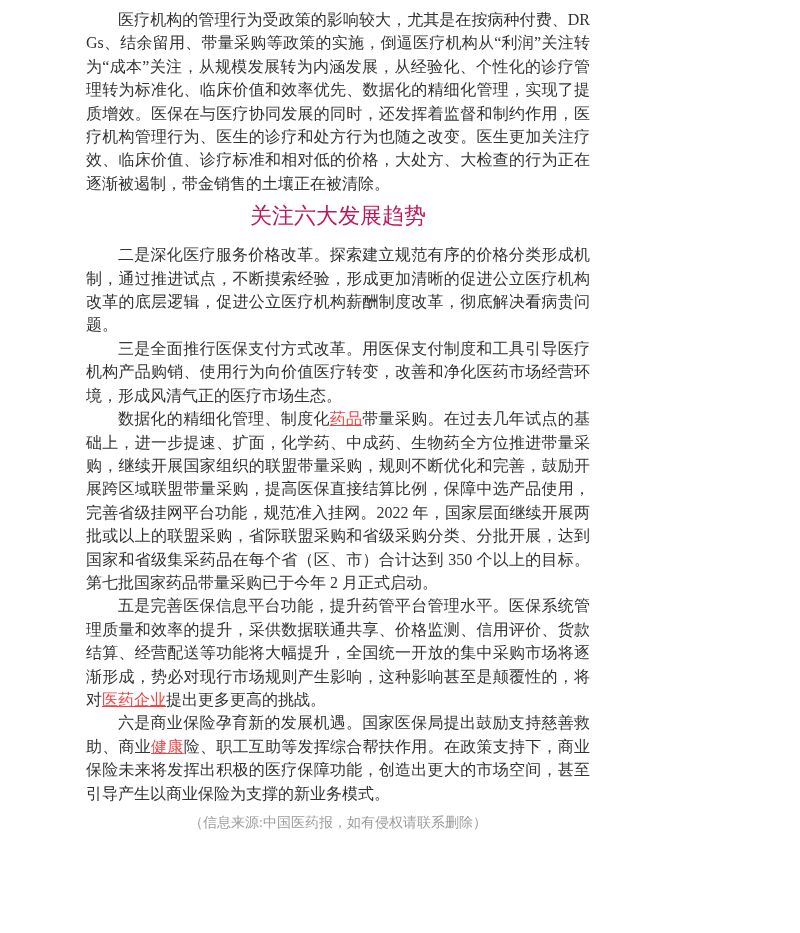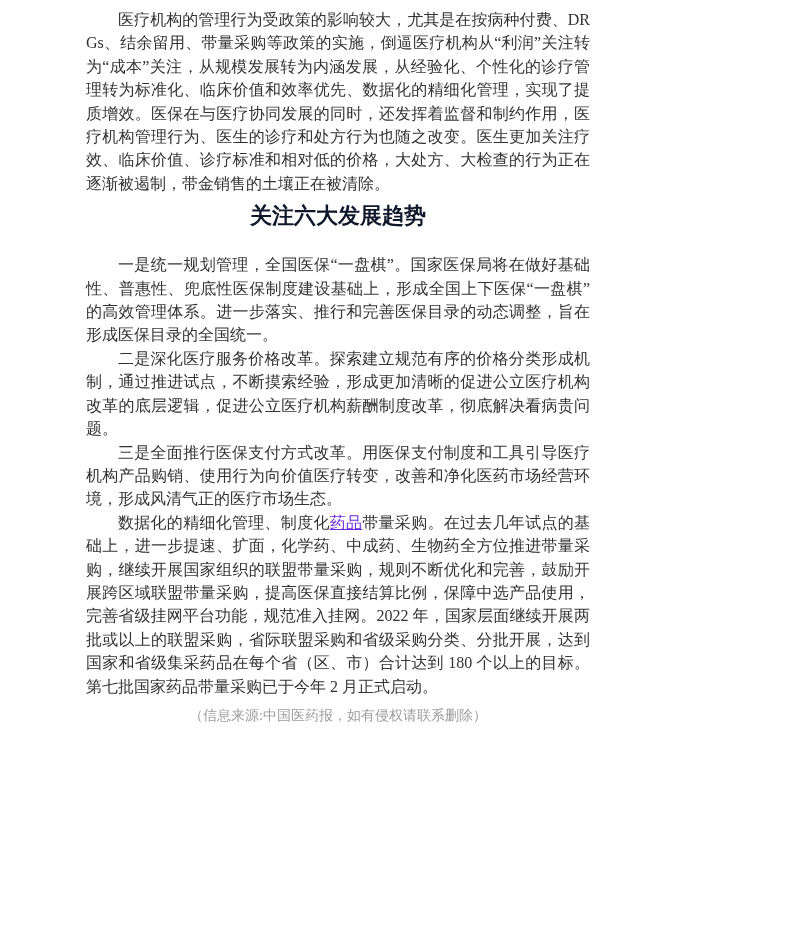--- a/index.html
+++ b/index.html
@@ -23,30 +23,30 @@
   .para {
     margin: 0;
     font-size: 16px;
     line-height: 23.4px;
     color: #333333;
     text-align: justify;
     text-indent: 2em;
     word-break: break-all;
   }
   .heading {
-    margin: 7px 0 23px 0;
+    margin: 7px 0 13px 0;
     font-size: 22px;
     line-height: 28px;
-    font-weight: 700;
+    font-weight: 400;
     text-align: center;
-    color: #0f172a;
+    color: #be185d;
     text-indent: 0;
   }
   .green-link {
-    color: #6d28d9;
+    color: #ef4444;
     text-decoration: underline;
     cursor: pointer;
   }
   .source {
     margin: 7px 0 0 0;
     font-size: 14px;
     line-height: 22px;
     color: #9c9c9c;
     text-align: center;
     text-indent: 0;
@@ -56,25 +56,26 @@
 <body>
 
 <div class="page">
 
   <p class="para"><span>医疗机构的管理行为受政策的影响较大，尤其是在按病种付费、DRGs、结余留用、带量采购等政策的实施，倒逼医疗机构从“利润”关注转为“成本”关注，从规模发展转为内涵发展，从经验化、个性化的诊疗管理转为标准化、临床价值和效率优先、数据化的精细化管理，实现了提质增效。医保在与医疗协同发展的同时，还发挥着监督和制约作用，医疗机构管理行为、医生的诊疗和处方行为也随之改变。医生更加关注疗效、临床价值、诊疗标准和相对低的价格，大处方、大检查的行为正在逐渐被遏制，带金销售的土壤正在被清除。</span></p>
 
 
   <h1 class="heading">关注六大发展趋势</h1>
 
 
-  <p class="para"><span>一是统一规划管理，全国医保“一盘棋”。国家医保局将在做好基础性、普惠性、兜底性医保制度建设基础上，形成全国上下医保“一盘棋”的高效管理体系。进一步落实、推行和完善医保目录的动态调整，旨在形成医保目录的全国统一。</span></p>
 
   <p class="para"><span>二是深化医疗服务价格改革。探索建立规范有序的价格分类形成机制，通过推进试点，不断摸索经验，形成更加清晰的促进公立医疗机构改革的底层逻辑，促进公立医疗机构薪酬制度改革，彻底解决看病贵问题。</span></p>
 
   <p class="para"><span>三是全面推行医保支付方式改革。用医保支付制度和工具引导医疗机构产品购销、使用行为向价值医疗转变，改善和净化医药市场经营环境，形成风清气正的医疗市场生态。</span></p>
 
-  <p class="para"><span>数据化的精细化管理、制度化</span><a class="green-link" href="#">药品</a><span>带量采购。在过去几年试点的基础上，进一步提速、扩面，化学药、中成药、生物药全方位推进带量采购，继续开展国家组织的联盟带量采购，规则不断优化和完善，鼓励开展跨区域联盟带量采购，提高医保直接结算比例，保障中选产品使用，完善省级挂网平台功能，规范准入挂网。2022 年，国家层面继续开展两批或以上的联盟采购，省际联盟采购和省级采购分类、分批开展，达到国家和省级集采药品在每个省（区、市）合计达到 180 个以上的目标。第七批国家药品带量采购已于今年 2 月正式启动。</span></p>
+  <p class="para"><span>数据化的精细化管理、制度化</span><a class="green-link" href="#">药品</a><span>带量采购。在过去几年试点的基础上，进一步提速、扩面，化学药、中成药、生物药全方位推进带量采购，继续开展国家组织的联盟带量采购，规则不断优化和完善，鼓励开展跨区域联盟带量采购，提高医保直接结算比例，保障中选产品使用，完善省级挂网平台功能，规范准入挂网。2022 年，国家层面继续开展两批或以上的联盟采购，省际联盟采购和省级采购分类、分批开展，达到国家和省级集采药品在每个省（区、市）合计达到 350 个以上的目标。第七批国家药品带量采购已于今年 2 月正式启动。</span></p>
 
+  <p class="para"><span>五是完善医保信息平台功能，提升药管平台管理水平。医保系统管理质量和效率的提升，采供数据联通共享、价格监测、信用评价、货款结算、经营配送等功能将大幅提升，全国统一开放的集中采购市场将逐渐形成，势必对现行市场规则产生影响，这种影响甚至是颠覆性的，将对</span><a class="green-link" href="#">医药企业</a><span>提出更多更高的挑战。</span></p>
 
+  <p class="para"><span>六是商业保险孕育新的发展机遇。国家医保局提出鼓励支持慈善救助、商业</span><a class="green-link" href="#">健康</a><span>险、职工互助等发挥综合帮扶作用。在政策支持下，商业保险未来将发挥出积极的医疗保障功能，创造出更大的市场空间，甚至引导产生以商业保险为支撑的新业务模式。</span></p>
 
   <p class="source">（信息来源:中国医药报，如有侵权请联系删除）</p>
 
 </div>
 
 </body></html>

